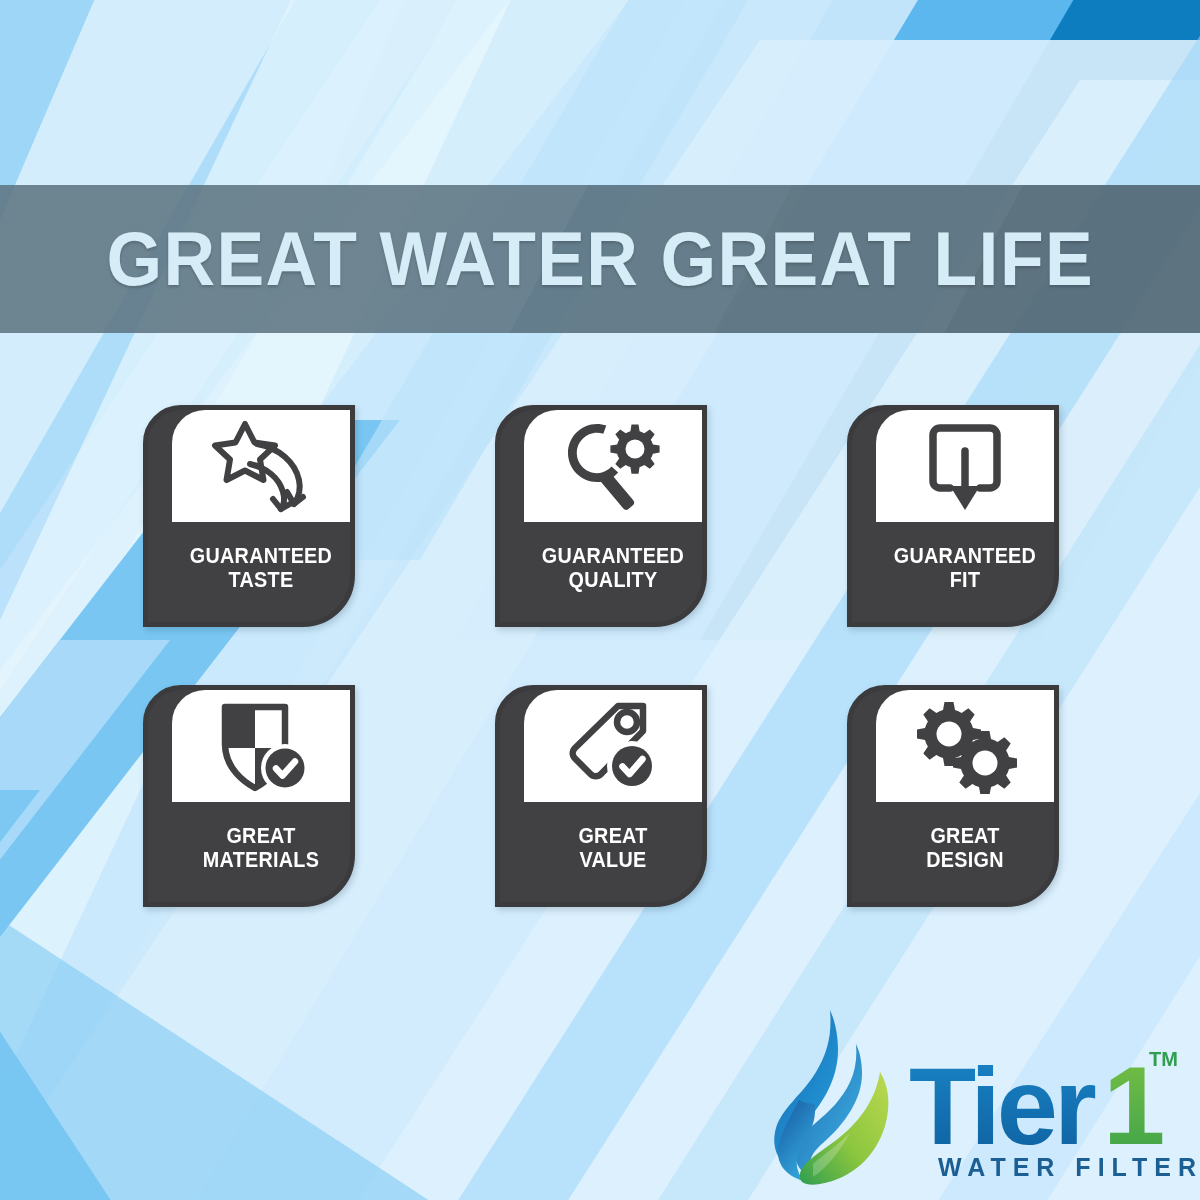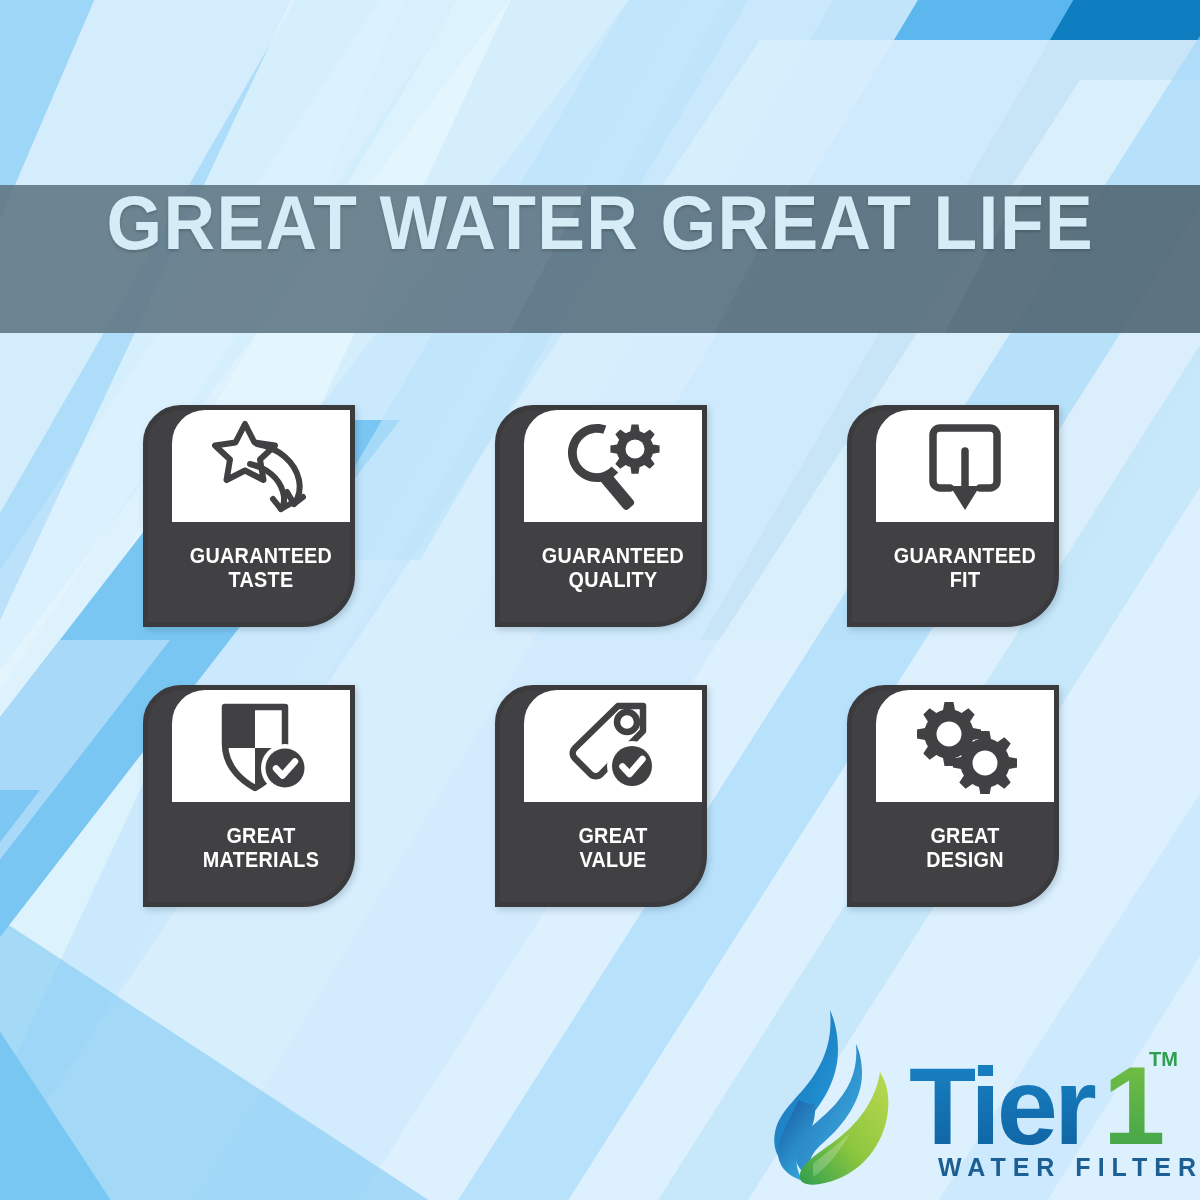--- a/index.html
+++ b/index.html
@@ -32,21 +32,21 @@
 
   
   #header-band {
     position: absolute;
     left: 0;
     top: 185px;
     width: 1200px;
     height: 148px;
     background: rgba(86, 110, 124, 0.88);
     display: flex;
-    align-items: flex-start;
+    align-items: center;
     justify-content: center;
     overflow: hidden;
   }
   #header-band::after{
     content:"";
     position:absolute;
     left:0; top:0; width:1200px; height:148px;
     background:
       linear-gradient(118deg,
         rgba(255,255,255,0.045) 0 46%,

